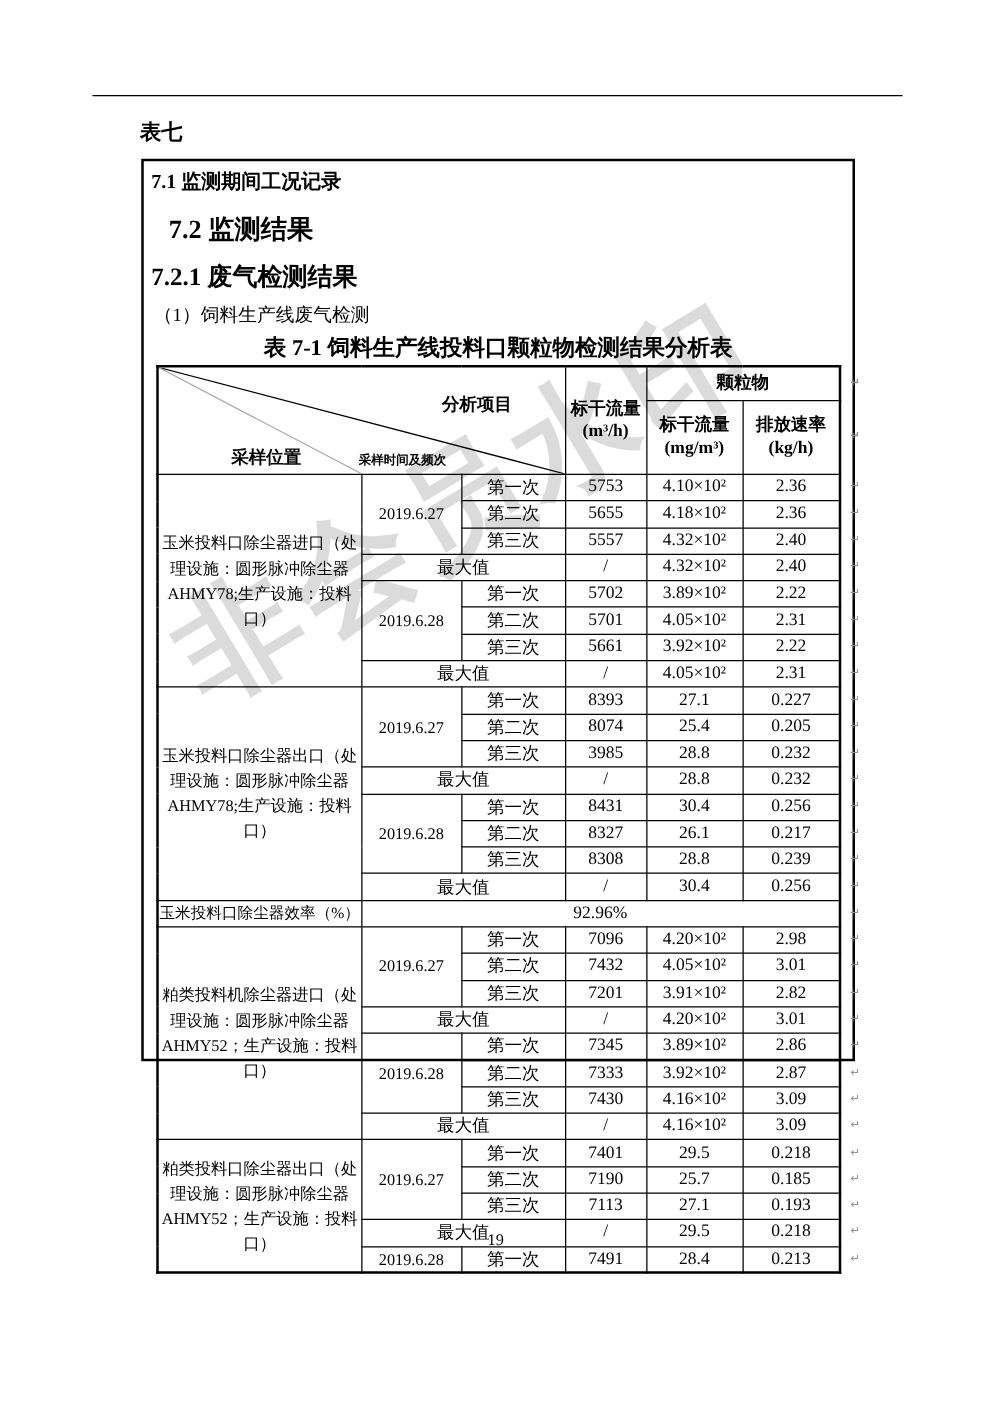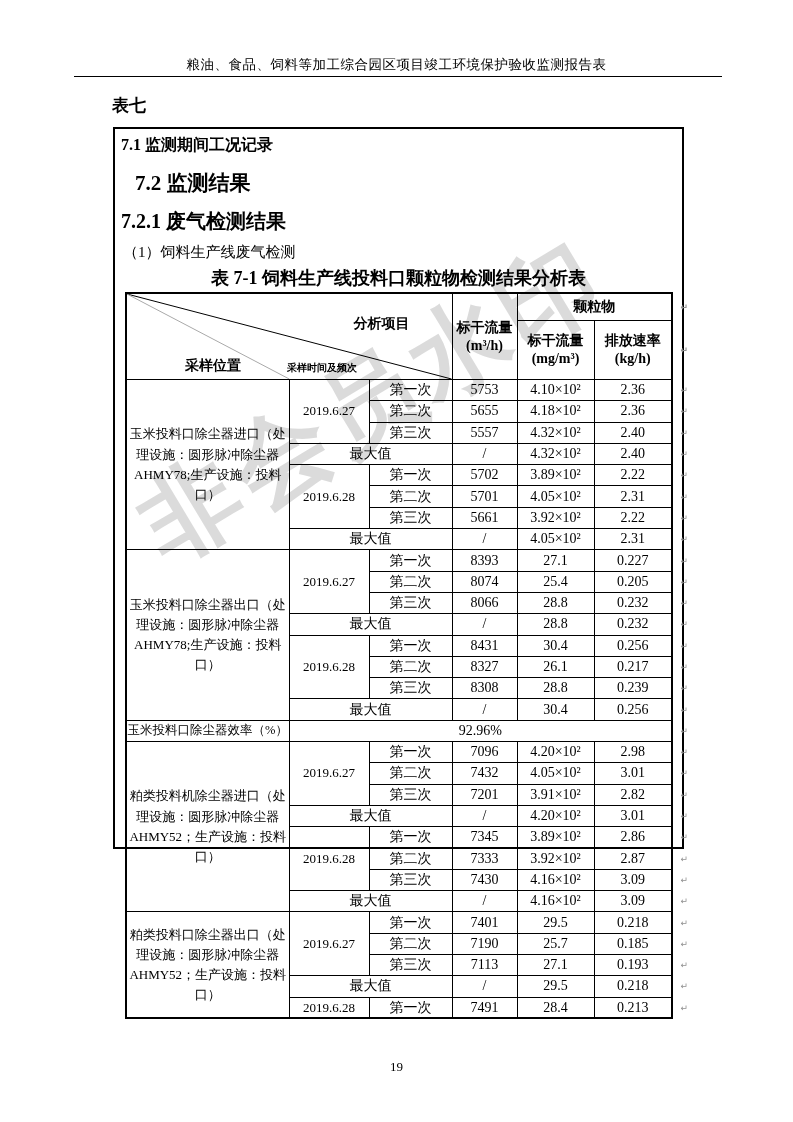--- a/index.html
+++ b/index.html
@@ -54,28 +54,27 @@
   .lbl-location { position:absolute; bottom:4px; left:58px; font-weight:bold; font-size:14px; }
   .lbl-time     { position:absolute; bottom:4px; left:160px; font-weight:bold; font-size:10px; }
   td.loc { font-size:13px; line-height:1.55; padding:0 2px; }
   td.eff-label { font-size:12.5px; white-space:nowrap; }
   td.datec { font-size:13px; }
   
   .pmark {
     position:absolute; right:-17px; top:50%; transform:translateY(-50%);
     font-size:9px; color:#909090; font-family:"DejaVu Sans", sans-serif; line-height:1;
   }
-  .page-number { position:absolute; top:1059px; left:0; width:100%; text-align:center; font-size:13px; }
+  .page-number { position:absolute; top:984px; left:0; width:100%; text-align:center; font-size:13px; }
 </style>
 </head>
 <body>
 
 <div class="page">
 
-  <div class="running-head">粮油、食品、饲料等加工综合园区项目竣工环境保护验收监测报告表</div>
   <div class="head-rule"></div>
   <div class="section-label">表七</div>
 
   <div class="watermark">非会员水印</div>
 
   <div class="outer-box">
     <div class="h-main">7.1 监测期间工况记录</div>
     <div class="h-72">7.2 监测结果</div>
     <div class="h-721">7.2.1 废气检测结果</div>
     <div class="h-sub">（1）饲料生产线废气检测</div>
@@ -185,21 +184,21 @@
             <td>0.227<span class="pmark">↵</span></td>
           </tr>
           <tr>
             <td>第二次</td>
             <td>8074</td>
             <td>25.4</td>
             <td>0.205<span class="pmark">↵</span></td>
           </tr>
           <tr>
             <td>第三次</td>
-            <td>8066</td>
+            <td>3985</td>
             <td>28.8</td>
             <td>0.232<span class="pmark">↵</span></td>
           </tr>
           <tr>
             <td colspan="2">最大值</td>
             <td>/</td>
             <td>28.8</td>
             <td>0.232<span class="pmark">↵</span></td>
           </tr>
           <tr>

